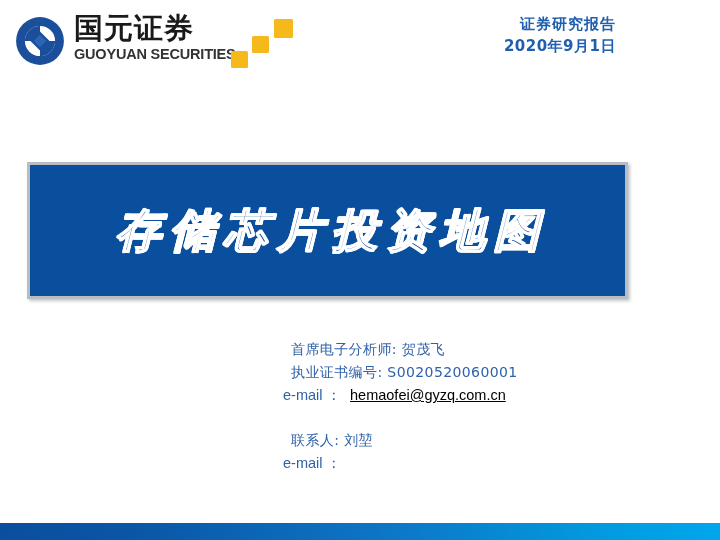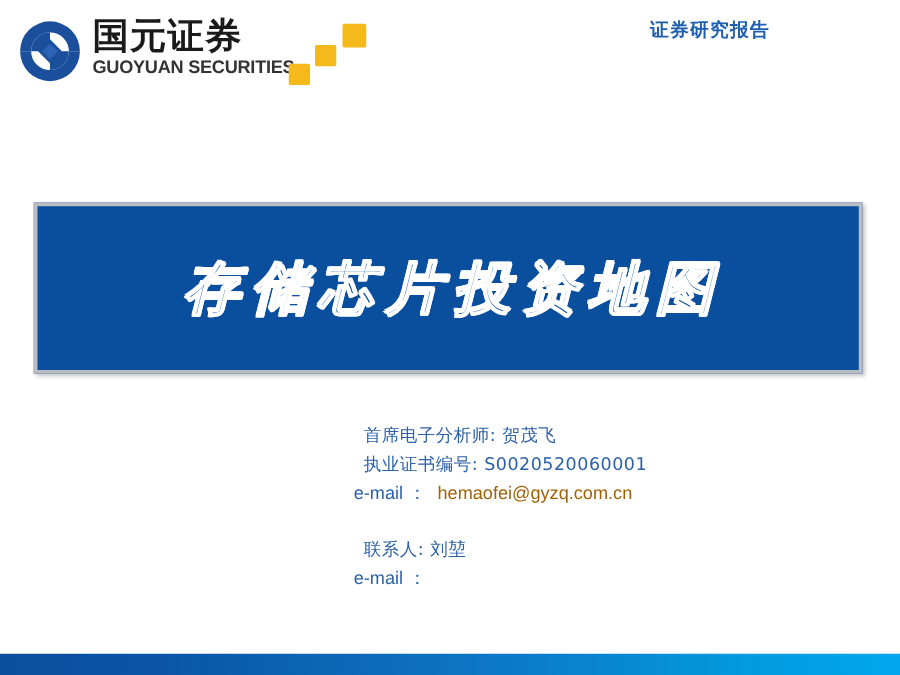--- a/index.html
+++ b/index.html
@@ -98,21 +98,21 @@
     letter-spacing: 0.5px;
     line-height: 1.45;
     white-space: nowrap;
   }
 
   
   #title-banner {
     position: absolute;
     left: 27px;
     top: 162px;
-    width: 663px;
+    width: 601px;
     height: 137px;
     background: #0A4F9E;
     border: 3px solid #B9BCC0;
     box-sizing: border-box;
     display: flex;
     align-items: center;
     justify-content: center;
     box-shadow: 2px 2px 3px rgba(120,125,130,0.45);
   }
 
@@ -163,21 +163,22 @@
     margin-left: 28px;
   }
   .email-label {
     font-family: "Liberation Sans", sans-serif;
     font-size: 14.5px;
     color: #2E62A8;
   }
   .email-link {
     font-family: "Liberation Sans", sans-serif;
     font-size: 14.5px;
-    color: #a16207;
+    color: #000000;
+    text-decoration: underline;
     margin-left: 9px;
     cursor: pointer;
   }
 
   #contact-gap { height: 22px; }
 
   
   #footer-bar {
     position: absolute;
     left: 0;
@@ -213,20 +214,21 @@
       <div id="brand-en">GUOYUAN SECURITIES</div>
     </div>
   </div>
 
   <div class="deco-square" id="deco-square-1"></div>
   <div class="deco-square" id="deco-square-2"></div>
   <div class="deco-square" id="deco-square-3"></div>
 
   <div id="report-meta">
     <div id="report-kind">证券研究报告</div>
+    <div id="report-date">2020年9月1日</div>
   </div>
 
 </div>
 
 <div id="title-banner">
   <div id="title-banner-text">存储芯片投资地图</div>
 </div>
 
 <div id="contact-block">
 

